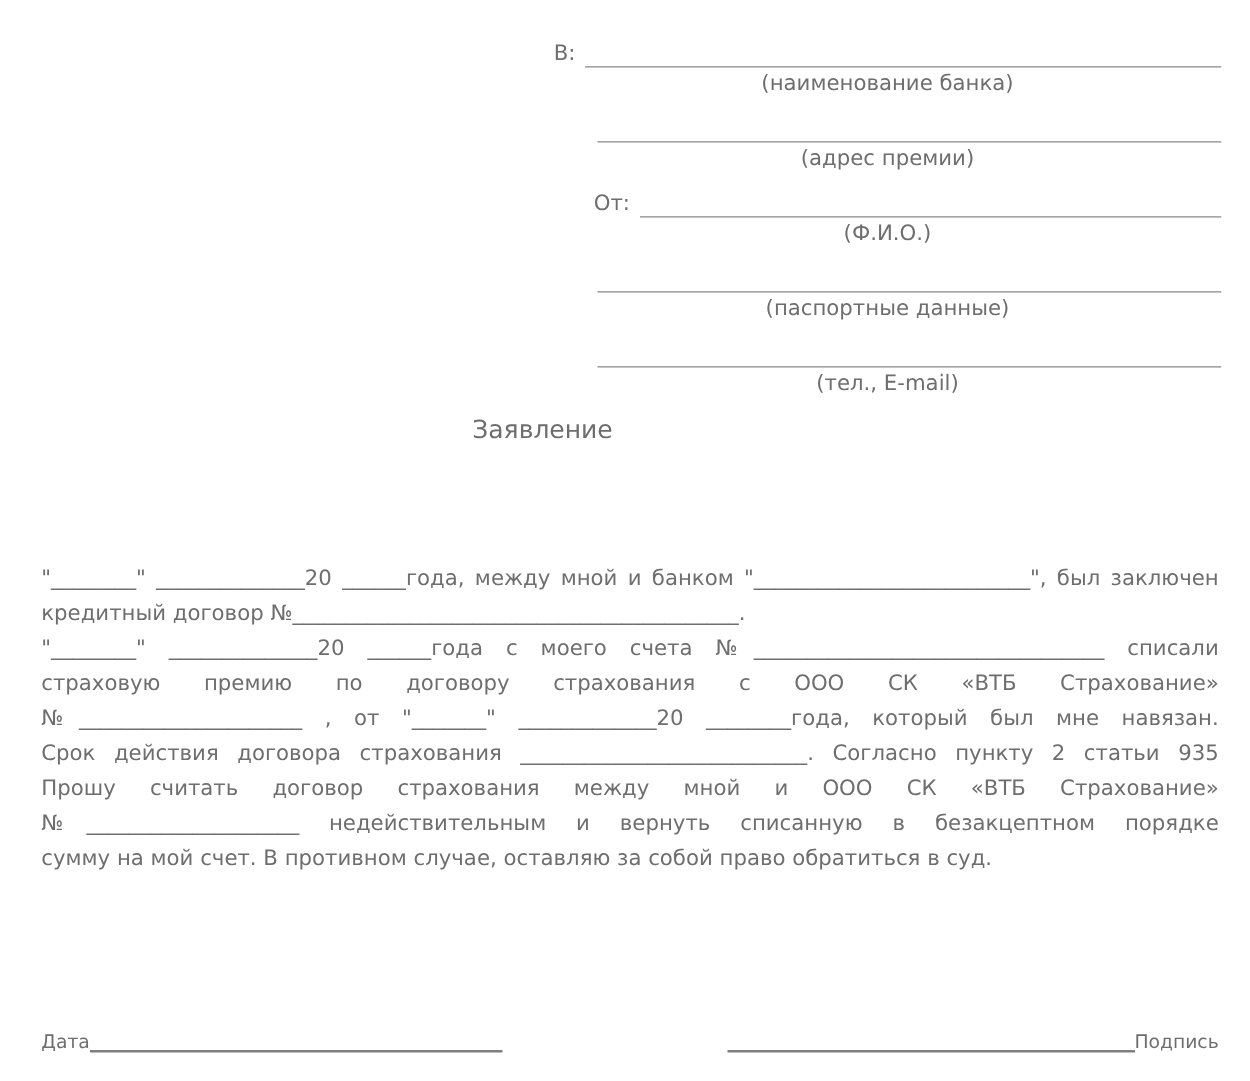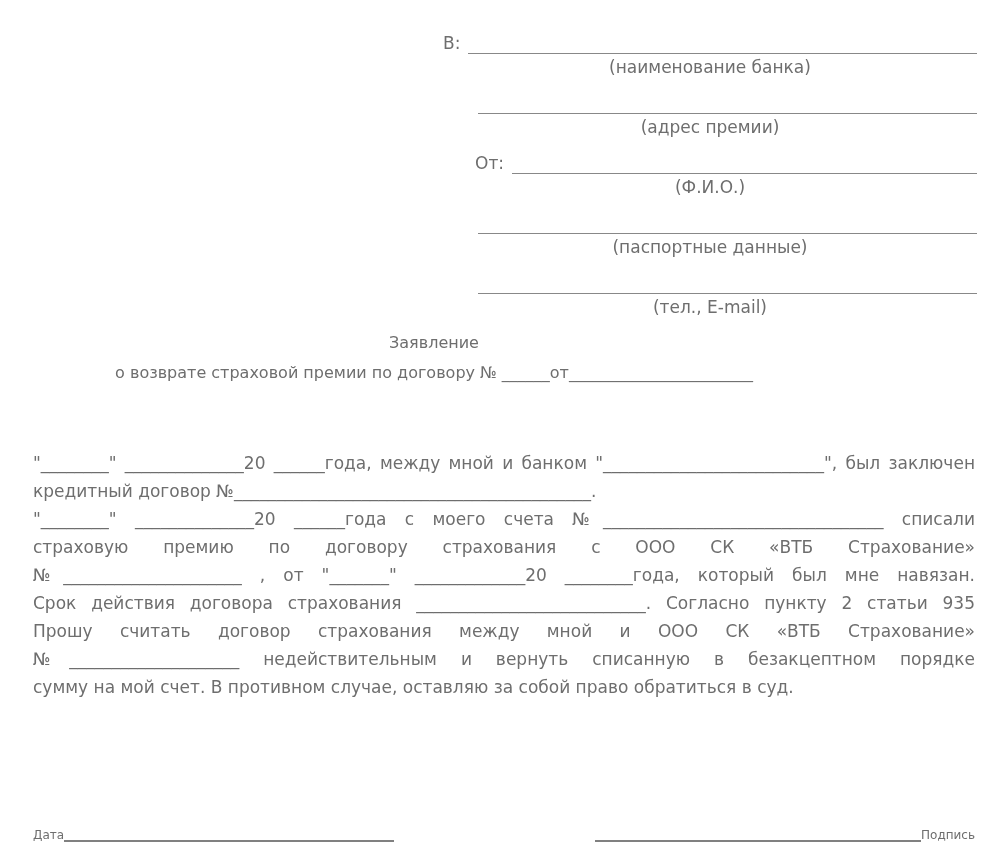--- a/index.html
+++ b/index.html
@@ -49,21 +49,21 @@
     font-size: 17px;
   }
 
   
   .title-block {
     position: absolute;
     left: 0;
     top: 328px;
     width: 868px;
     text-align: center;
-    font-size: 16px;
+    font-size: 20px;
     line-height: 30px;
   }
 
   
   .body-block {
     position: absolute;
     left: 33px;
     top: 449px;
     width: 942px;
     font-size: 17px;
@@ -83,21 +83,21 @@
 
   
   .footer-row {
     position: absolute;
     left: 33px;
     right: 25px;
     top: 820px;
     display: flex;
     justify-content: space-between;
     align-items: flex-end;
-    font-size: 12px;
+    font-size: 15px;
   }
   .date-group, .sign-group {
     display: flex;
     align-items: flex-end;
   }
   .sig-line {
     display: inline-block;
     border-bottom: 2px solid #808080;
     height: 20px;
   }
@@ -135,21 +135,20 @@
 
     <div class="field-row indent-md">
       <span class="blank-fill"></span>
     </div>
     <div class="caption-row">(тел., E-mail)</div>
 
   </div>
 
   <div class="title-block">
     <div>Заявление</div>
-    <div>о возврате страховой премии по договору № ______от_______________________</div>
   </div>
 
   <div class="body-block">
     <div class="bline justify">"________" ______________20 ______года, между мной и банком "__________________________", был заключен</div>
     <div class="bline left">кредитный договор №__________________________________________.</div>
     <div class="bline justify">"________" ______________20 ______года с моего счета №_________________________________ списали</div>
     <div class="bline justify">страховую премию по договору страхования с ООО СК «ВТБ Страхование»</div>
     <div class="bline justify">№_____________________ , от "_______" _____________20 ________года, который был мне навязан.</div>
     <div class="bline justify">Срок действия договора страхования ___________________________. Согласно пункту 2 статьи 935</div>
     <div class="bline justify">Прошу считать договор страхования между мной и ООО СК «ВТБ Страхование»</div>

